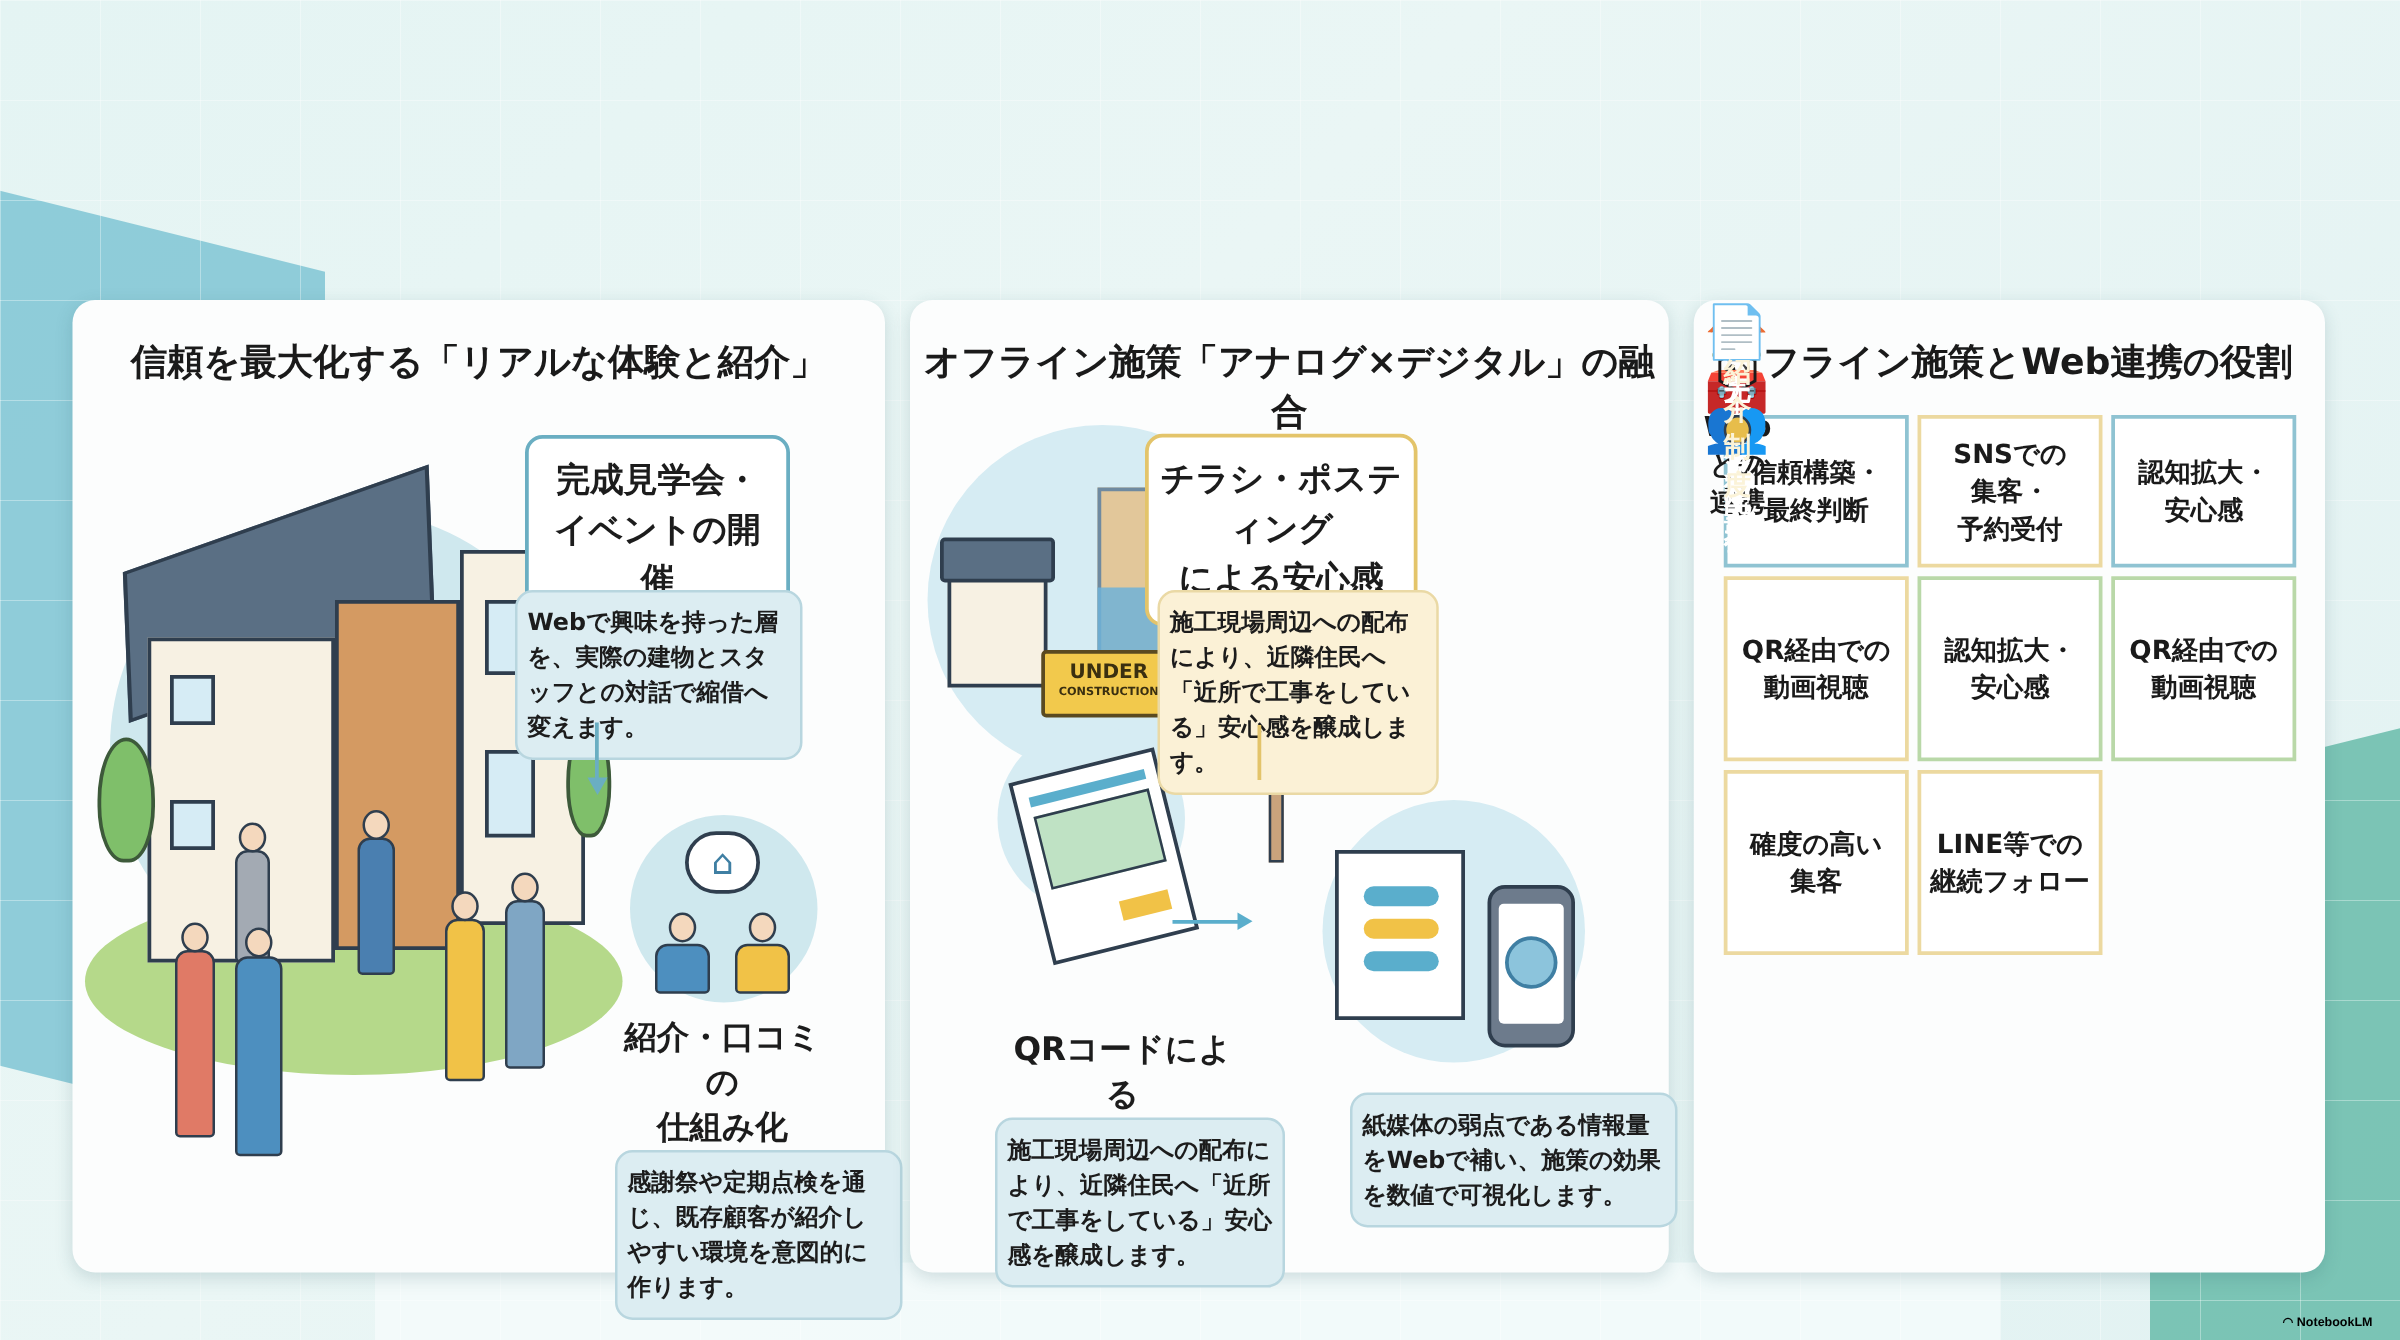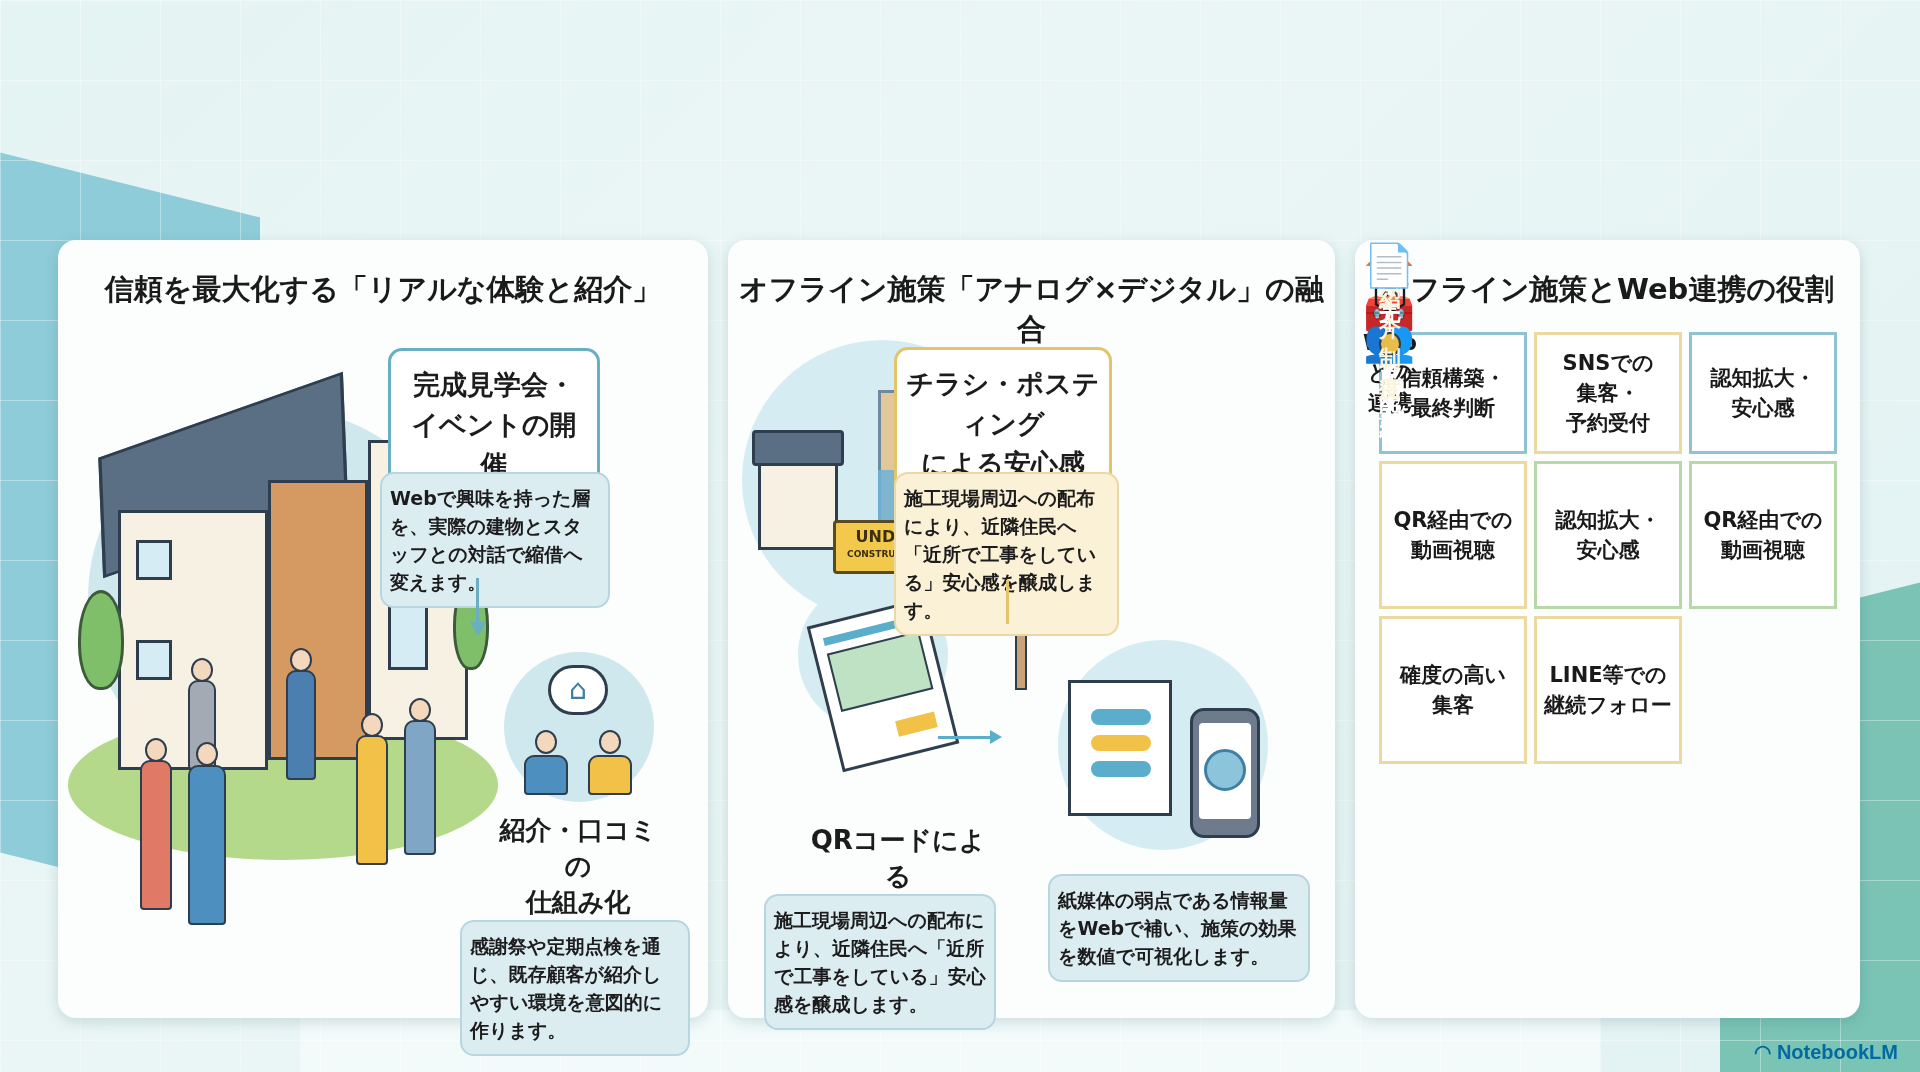--- a/index.html
+++ b/index.html
@@ -46,20 +46,21 @@
   .card3 { left: 1355px; width: 505px; }
   .card-title {
     position: absolute; top: 30px; left: 0; width: 100%;
     text-align: center; font-size: 29px; font-weight: bold; color: #1a1a1a;
   }
 
   .circle { position: absolute; border-radius: 50%; background: #cfe8ee; }
   .bubble {
     position: absolute; text-align: center; font-weight: bold;
     border-radius: 14px;
+    margin-left: 32px;
   }
   .bubble-head { background: #fff; border: 3px solid #6aaec2; font-size: 27px; line-height: 40px; padding: 14px 8px; }
   .bubble-head.gold { border-color: #e3c46a; }
   .bubble-note { background: #dcedf2; border: 2px solid #b8d6df; font-size: 19px; line-height: 28px; padding: 10px 8px; text-align: left; }
   .bubble-note.gold { background: #fbf1d6; border-color: #ead9a5; }
   .plain-head { position: absolute; text-align: center; font-size: 26px; font-weight: bold; line-height: 36px; }
   .vline { position: absolute; width: 3px; background: #6aaec2; }
   .vline.gold { background: #e3c46a; }
   .arrow-down { position: absolute; width: 0; height: 0; border-left: 8px solid transparent; border-right: 8px solid transparent; border-top: 14px solid #6aaec2; }
 
@@ -88,21 +89,21 @@
   .tbl { position: absolute; left: 24px; top: 92px; width: 458px; display: grid;
          grid-template-columns: 148px 148px 148px; grid-template-rows: 122px 148px 148px 122px 112px; gap: 7px; }
   .cell { display: flex; flex-direction: column; align-items: center; justify-content: center;
           text-align: center; font-weight: bold; font-size: 21px; line-height: 30px; }
   .cell.head { color: #fff; font-size: 22px; }
   .cell .icon { font-size: 42px; line-height: 52px; margin-bottom: 6px; }
   .cell.val { background: #fff; border: 3px solid #8fc3d2; color: #1a1a1a; }
   .cell.val.gold { border-color: #ecd9a0; }
   .cell.val.green { border-color: #b9d8a8; }
 
-  .brand { position: absolute; right: 22px; bottom: 8px; font-size: 20px; font-weight: bold; color: #0369a1; font-family: "Liberation Sans", sans-serif; }
+  .brand { position: absolute; right: 22px; bottom: 8px; font-size: 10px; font-weight: bold; color: #000000; font-family: "Liberation Sans", sans-serif; }
 </style>
 </head>
 <body>
 
 <div class="bg-shape bg-left"></div>
 <div class="bg-shape bg-right"></div>
 <div class="bg-shape bg-bottom"></div>
 <div class="grid-lines"></div>
 
 <header class="header">
@@ -171,21 +172,21 @@
   <div class="mailbox" style="left:240px;top:332px;width:100px;height:58px;"></div>
   <div style="position:absolute;left:287px;top:390px;width:12px;height:60px;background:#c9a37c;border:2px solid #2f3e4e;"></div>
   <div class="circle" style="left:70px;top:340px;width:150px;height:150px;background:#d6ecf3;"></div>
   <div class="flyer" style="left:95px;top:370px;width:120px;height:150px;">
     <div style="position:absolute;left:10px;top:12px;width:95px;height:8px;background:#5aaecc;"></div>
     <div style="position:absolute;left:10px;top:28px;width:95px;height:60px;background:#bfe2c4;border:2px solid #2f3e4e;"></div>
     <div style="position:absolute;left:60px;top:110px;width:40px;height:16px;background:#f1c247;"></div>
   </div>
   <div class="h-arrow" style="left:210px;top:496px;width:54px;"></div>
 
-  <div class="bubble bubble-head gold" style="left:166px;top:45px;width:218px;white-space:pre-line;transform:translateY(62px);">チラシ・ポスティング
+  <div class="bubble bubble-head gold" style="left:156px;top:45px;width:218px;white-space:pre-line;transform:translateY(62px);">チラシ・ポスティング
 による安心感</div>
   <div class="bubble bubble-note gold" style="left:166px;top:232px;width:225px;">施工現場周辺への配布により、近隣住民へ「近所で工事をしている」安心感を醸成します。</div>
   <div class="vline gold" style="left:458px;top:340px;height:44px;transform:translateX(-180px);"></div>
 
   <div class="circle" style="left:330px;top:400px;width:210px;height:210px;background:#d6ecf3;"></div>
   <div class="doc" style="left:340px;top:440px;width:104px;height:136px;">
     <div class="bar" style="left:20px;top:26px;width:60px;background:#5aaecc;"></div>
     <div class="bar" style="left:20px;top:52px;width:60px;background:#f1c247;"></div>
     <div class="bar" style="left:20px;top:78px;width:60px;background:#5aaecc;"></div>
   </div>

